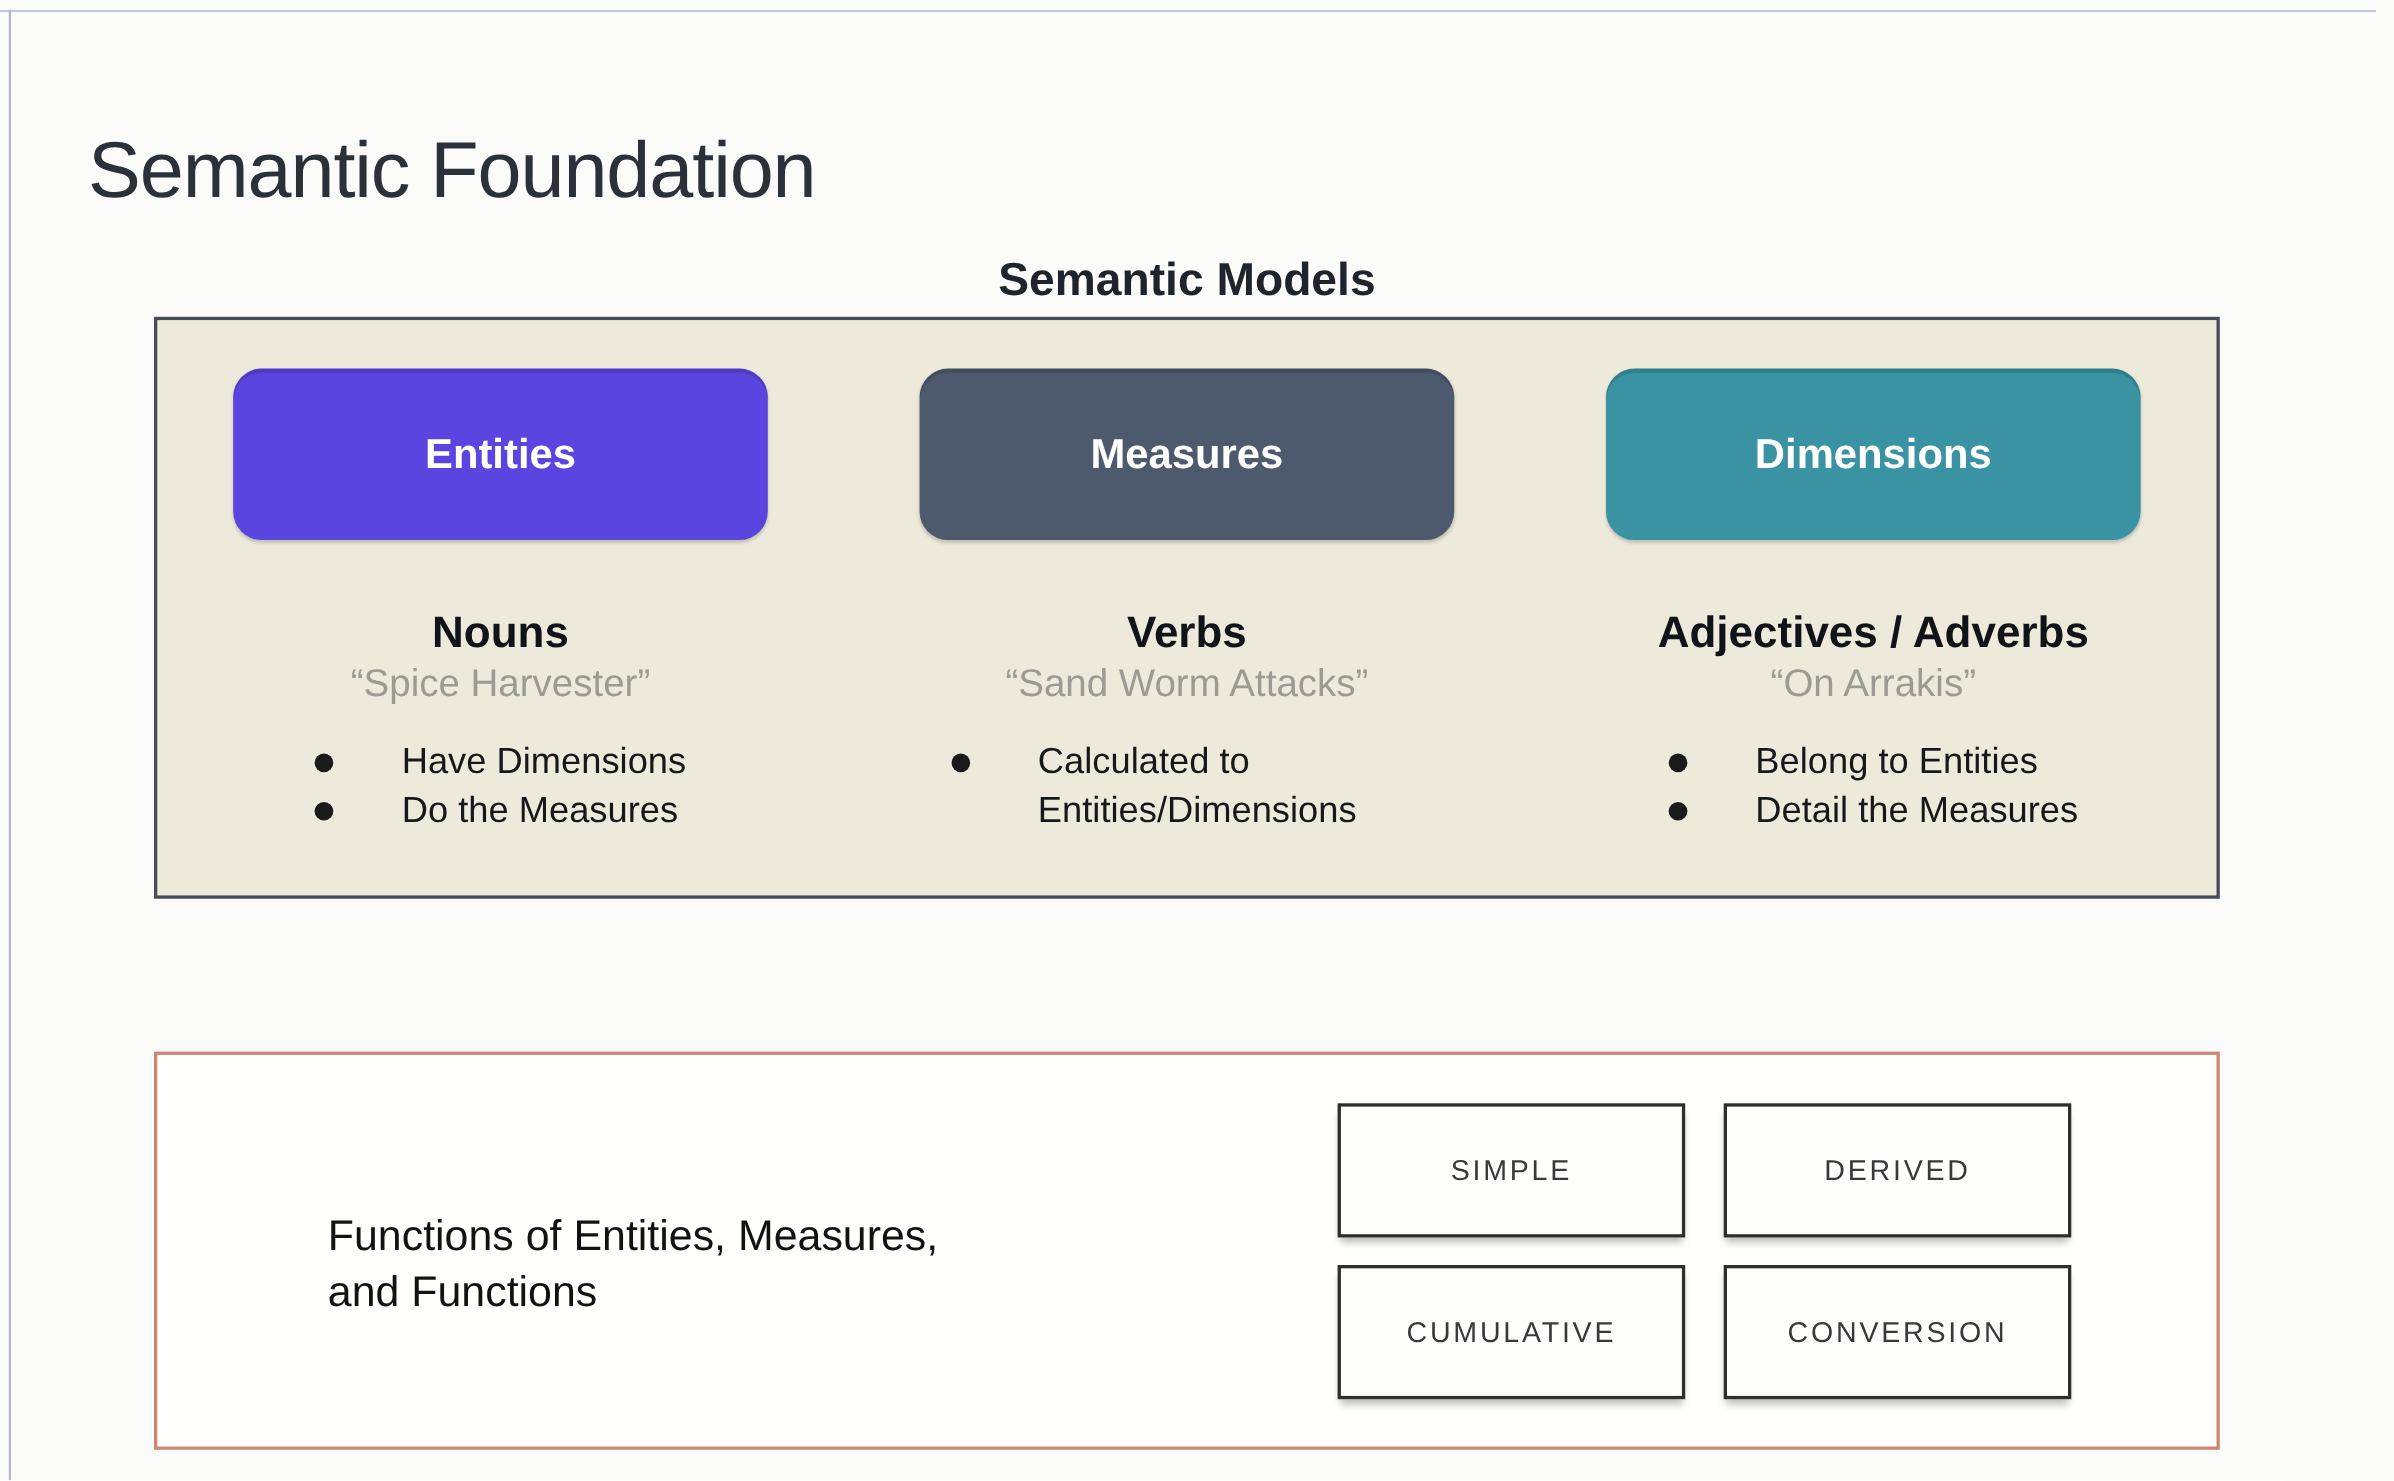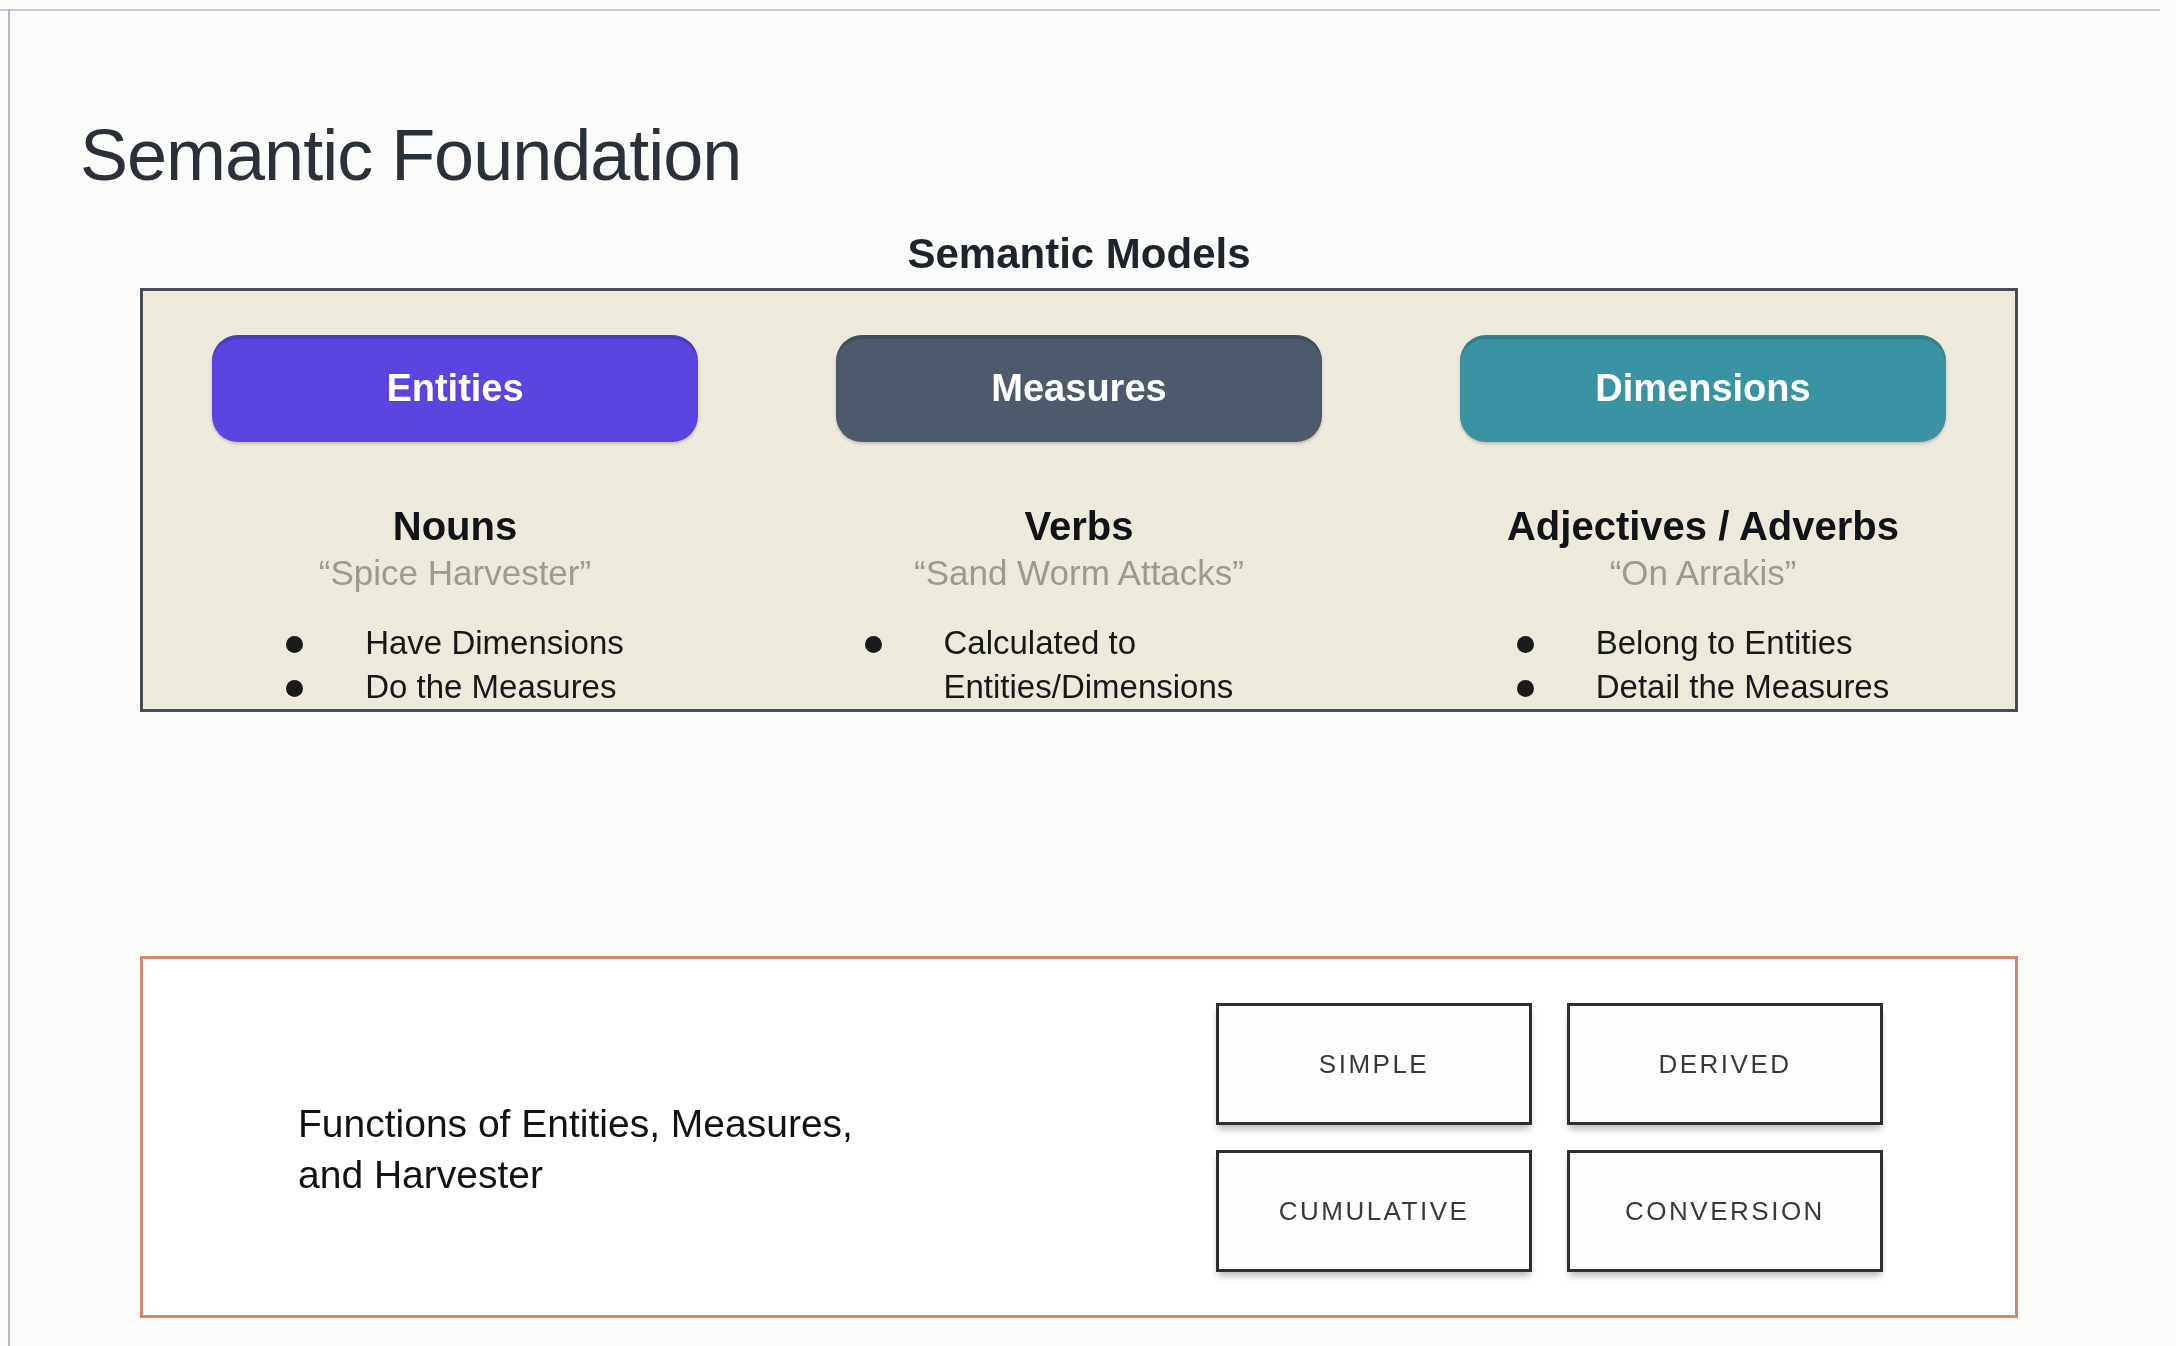--- a/index.html
+++ b/index.html
@@ -17,21 +17,21 @@
     position:absolute; left:80px; top:66px;
     font-size:72px; font-weight:400; letter-spacing:-1px; color:#2a3139;
   }
 
   .sm-heading {
     position:absolute; left:140px; top:230px; width:1878px;
     text-align:center; font-size:42px; font-weight:700; color:#1e242b;
   }
 
   .panel {
-    position:absolute; left:140px; top:288px; width:1878px; height:424px;
+    position:absolute; left:140px; top:288px; width:1878px; height:529px;
     background:#edeadb; border:3px solid #474d54; box-sizing:border-box;
     display:flex;
   }
   .col { flex:1; display:flex; flex-direction:column; align-items:center; }
 
   .pill {
     margin-top:44px; width:486px; height:156px; border-radius:26px;
     display:flex; align-items:center; justify-content:center;
     color:#ffffff; font-weight:700; font-size:38px;
     box-shadow: inset 0 4px 0 rgba(0,0,0,0.14), 0 2px 3px rgba(0,0,0,0.18);
@@ -138,21 +138,21 @@
         </li>
       </ul>
     </div>
 
   </div>
 
 
   <div class="metrics-box">
     <div class="metrics-desc">
       <div>Functions of Entities, Measures,</div>
-      <div>and Harvester</div>
+      <div>and Functions</div>
     </div>
     <div class="metric-grid">
       <div class="metric-cell">SIMPLE</div>
       <div class="metric-cell">DERIVED</div>
       <div class="metric-cell">CUMULATIVE</div>
       <div class="metric-cell">CONVERSION</div>
     </div>
   </div>
 
 </div>

